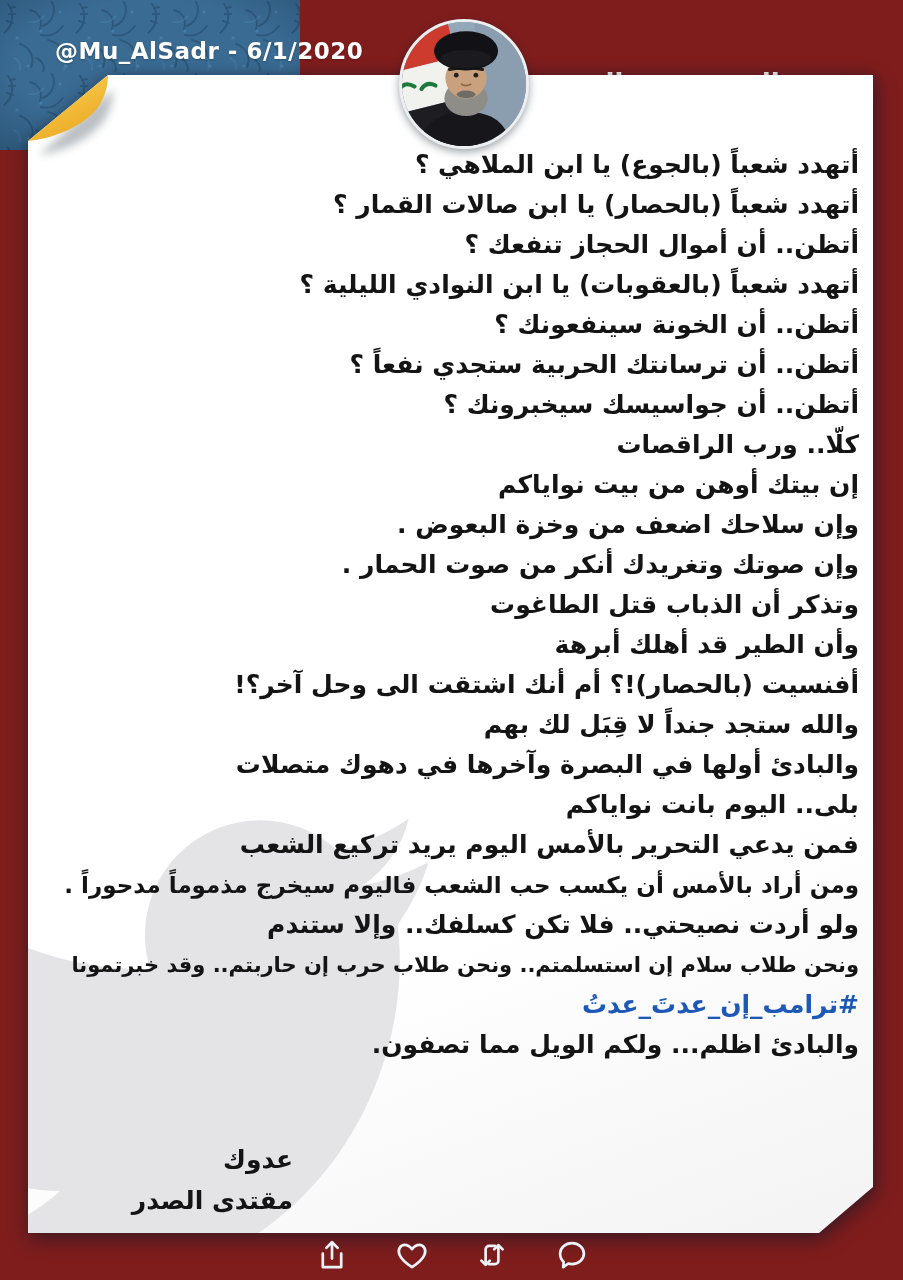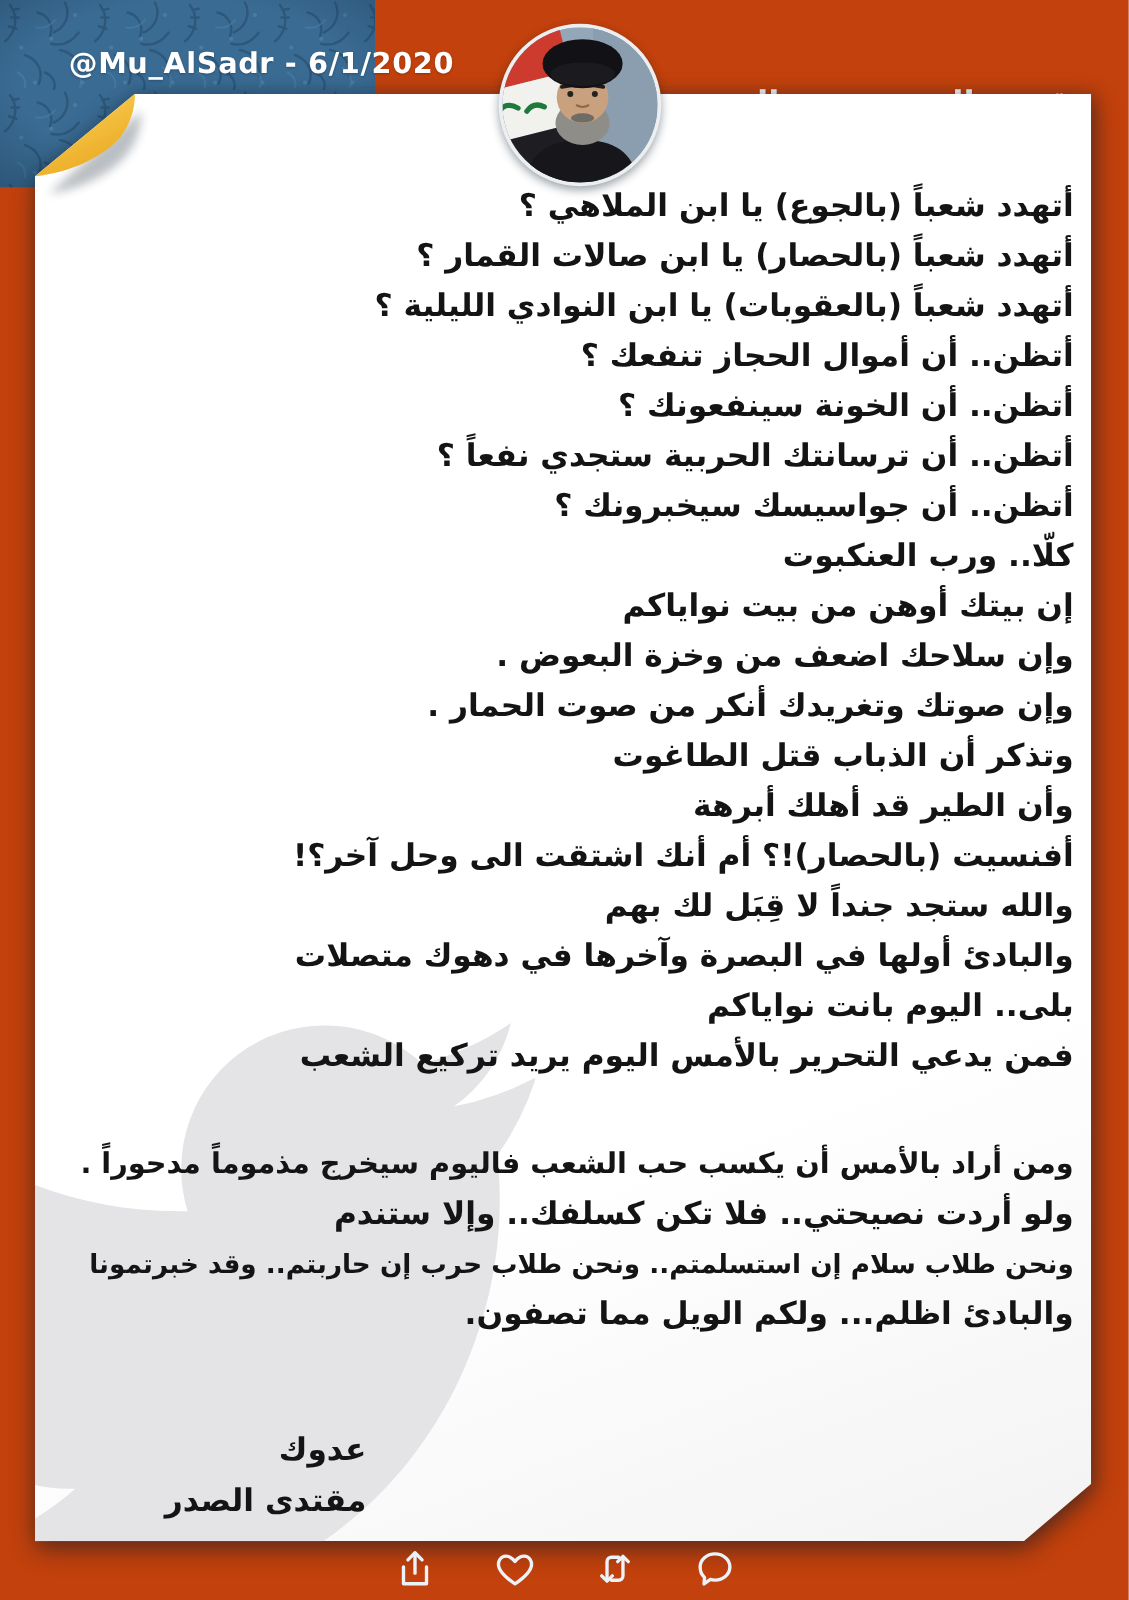--- a/index.html
+++ b/index.html
@@ -1,20 +1,20 @@
 <!DOCTYPE html>
 <html lang="ar"><head>
 <meta charset="utf-8">
 <style>
   html,body{margin:0;padding:0;}
   .page{
     position:relative;
     width:903px;height:1280px;
     overflow:hidden;
-    background:#c2410c;
+    background:#7f1d1d;
     font-family:"DejaVu Sans", sans-serif;
   }
   .bg-svg{position:absolute;inset:0;display:block;}
   
   .handle{
     position:absolute;left:55px;top:38px;
     color:#ffffff;font-size:23px;font-weight:bold;
     letter-spacing:.5px;direction:ltr;
     text-shadow:0 1px 2px rgba(0,0,0,.25);
   }
@@ -120,39 +120,40 @@
   <div class="paper-shadow">
     <div class="paper">
 
       <svg class="watermark" viewBox="0 0 24 20" xmlns="http://www.w3.org/2000/svg">
         <path fill="#e4e4e7" d="M23.953 4.57a10 10 0 01-2.825.775 4.958 4.958 0 002.163-2.723c-.951.555-2.005.959-3.127 1.184a4.92 4.92 0 00-8.384 4.482C7.69 8.095 4.067 6.13 1.64 3.162a4.822 4.822 0 00-.666 2.475c0 1.71.87 3.213 2.188 4.096a4.904 4.904 0 01-2.228-.616v.06a4.923 4.923 0 003.946 4.827 4.996 4.996 0 01-2.212.085 4.936 4.936 0 004.604 3.417A9.867 9.867 0 010.96 19.54a13.995 13.995 0 007.557 2.209c9.053 0 13.998-7.496 13.998-13.985 0-.21 0-.42-.015-.63A9.935 9.935 0 0024 4.59z"></path>
       </svg>
 
       <div class="body-text">
         <div class="line fit">أتهدد شعباً (بالجوع) يا ابن الملاهي ؟</div>
         <div class="line fit">أتهدد شعباً (بالحصار) يا ابن صالات القمار ؟</div>
+        <div class="line fit">أتظن.. أن أموال الحجاز تنفعك ؟</div>
         <div class="line fit">أتهدد شعباً (بالعقوبات) يا ابن النوادي الليلية ؟</div>
-        <div class="line fit">أتظن.. أن أموال الحجاز تنفعك ؟</div>
         <div class="line fit">أتظن.. أن الخونة سينفعونك ؟</div>
         <div class="line fit">أتظن.. أن ترسانتك الحربية ستجدي نفعاً ؟</div>
         <div class="line fit">أتظن.. أن جواسيسك سيخبرونك ؟</div>
-        <div class="line fit">كلّا.. ورب العنكبوت</div>
+        <div class="line fit">كلّا.. ورب الراقصات</div>
         <div class="line fit">إن بيتك أوهن من بيت نواياكم</div>
         <div class="line fit">وإن سلاحك اضعف من وخزة البعوض .</div>
         <div class="line fit">وإن صوتك وتغريدك أنكر من صوت الحمار .</div>
         <div class="line fit">وتذكر أن الذباب قتل الطاغوت</div>
         <div class="line fit">وأن الطير قد أهلك أبرهة</div>
         <div class="line fit">أفنسيت (بالحصار)!؟ أم أنك اشتقت الى وحل آخر؟!</div>
         <div class="line fit">والله ستجد جنداً لا قِبَل لك بهم</div>
         <div class="line fit">والبادئ أولها في البصرة وآخرها في دهوك متصلات</div>
         <div class="line fit">بلى.. اليوم بانت نواياكم</div>
         <div class="line fit">فمن يدعي التحرير بالأمس اليوم يريد تركيع الشعب</div>
-        <div class="line fit" style="font-size: 23px; margin-top: 46px;">ومن أراد بالأمس أن يكسب حب الشعب فاليوم سيخرج مذموماً مدحوراً .</div>
+        <div class="line fit" style="font-size: 23px;">ومن أراد بالأمس أن يكسب حب الشعب فاليوم سيخرج مذموماً مدحوراً .</div>
         <div class="line fit">ولو أردت نصيحتي.. فلا تكن كسلفك.. وإلا ستندم</div>
         <div class="line fit" style="font-size: 21px;">ونحن طلاب سلام إن استسلمتم.. ونحن طلاب حرب إن حاربتم.. وقد خبرتمونا</div>
+        <div class="line fit hashtag">#ترامب_إن_عدتَ_عدتُ</div>
         <div class="line fit">والبادئ اظلم... ولكم الويل مما تصفون.</div>
       </div>
 
       <div class="signature">
         <div class="line">عدوك</div>
         <div class="line">مقتدى الصدر</div>
       </div>
 
     </div>
   </div>

